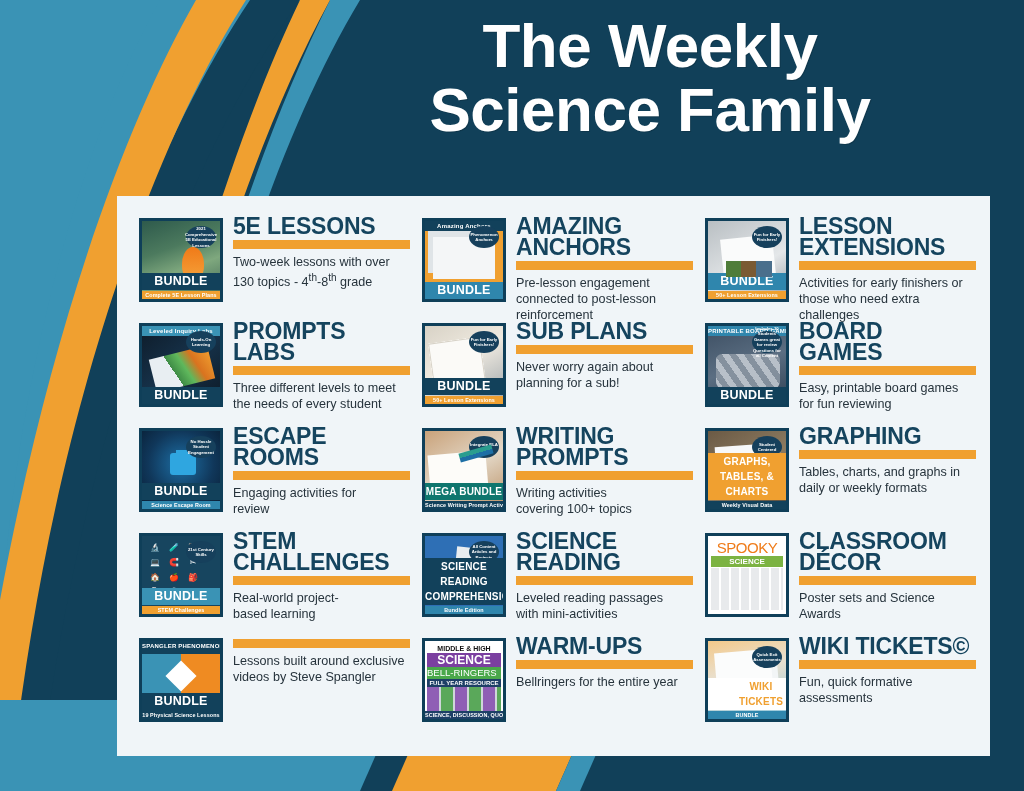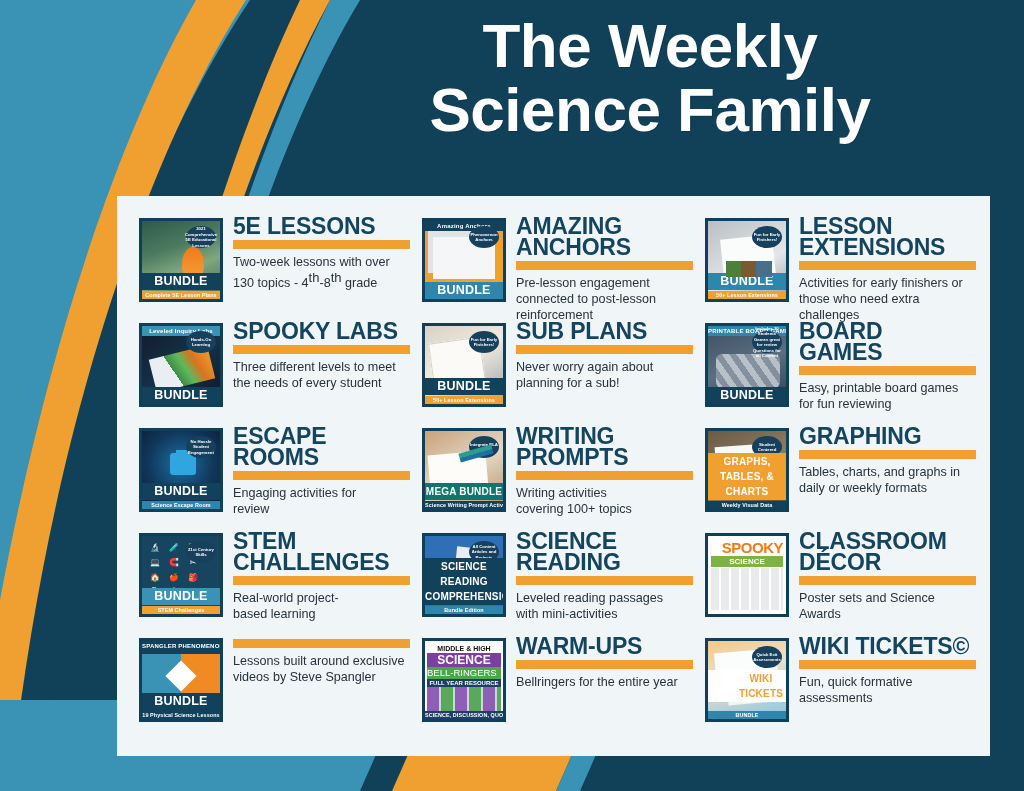--- a/index.html
+++ b/index.html
@@ -131,21 +131,21 @@
     margin-bottom: 5px;
     width: 100%;
     max-width: 215px;
   }
   .item-desc {
     color: #26333c;
     font-size: 12.6px;
     line-height: 16px;
     white-space: pre-line;
   }
-  .item-desc sup { font-size: 13px; vertical-align: super; }
+  .item-desc sup { font-size: 10px; vertical-align: super; }
 
   
   .art-anemone { background: linear-gradient(160deg,#2e5a4c 0%,#4c7a5e 35%,#7fa87e 60%,#3c6352 100%); }
   .art-anemone:after {
     content:""; position:absolute; right:16px; top:26px;
     width:22px; height:34px; border-radius:50% 50% 45% 45%;
     background: linear-gradient(180deg,#f07a18,#f5a23a);
   }
   .art-labs { background: linear-gradient(140deg,#0e1c2a 0%,#16324a 50%,#0d1a26 100%); }
   .art-labs:after {
@@ -226,21 +226,21 @@
     background: repeating-linear-gradient(55deg,#c9cfd6 0 6px,#8d98a4 6px 12px);
     opacity:.85; border-radius:6px;
   }
   .art-graph { background: linear-gradient(150deg,#6b5a45 0%,#8b7a60 50%,#5a4c3a 100%); }
   .art-graph:after {
     content:""; position:absolute; left:8px; top:14px; width:60px; height:42px;
     background:#f7f8f9; transform: rotate(-4deg);
     box-shadow: 6px 6px 0 -1px #eceff1;
   }
   .art-decor { background:#ffffff; }
-  .art-decor .d1 { position:absolute; left:3px; top:4px; right:3px; height:16px; background:#fff; color:#ef7c1a; font-size:15px; font-weight:700; text-align:right; line-height:16px; letter-spacing:-.5px;}
+  .art-decor .d1 { position:absolute; left:3px; top:4px; right:3px; height:16px; background:#fff; color:#ef7c1a; font-size:15px; font-weight:400; text-align:center; line-height:16px; letter-spacing:-.5px;}
   .art-decor .d2 { position:absolute; left:3px; top:20px; right:3px; height:11px; background:#7cb342; color:#fff; font-size:8px; font-weight:800; text-align:center; line-height:11px;}
   .art-decor .d3 { position:absolute; left:3px; top:32px; right:3px; bottom:4px;
       background: repeating-linear-gradient(90deg,#e8eaec 0 8px,#fff 8px 10px),
                   repeating-linear-gradient(180deg,#dfe3e6 0 7px,#fff 7px 9px); }
   .art-wiki { background: linear-gradient(165deg,#f3c98a 0%,#e9e0cf 40%,#8fc6de 100%); }
   .art-wiki:after {
     content:""; position:absolute; left:8px; top:10px; width:56px; height:48px;
     background:#fbfcfc; transform: rotate(-5deg);
     box-shadow: 8px 7px 0 -2px #f2f5f6;
   }
@@ -296,21 +296,21 @@
           <div class="item">
             <div class="thumbwrap">
               <div class="thumb">
                 <div class="tbody art-labs"></div>
                 <div class="ttop" style="background: rgb(58, 147, 181);">Leveled Inquiry Labs</div>
                 <div class="badge">Hands-On Learning</div>
                 <div class="tcap" style="bottom: 0px; background: rgb(18, 65, 91); white-space: pre-line;">BUNDLE</div>
               </div>
             </div>
             <div class="meta">
-              <div class="item-title">SPOOKY LABS</div>
+              <div class="item-title">PROMPTS LABS</div>
               <div class="rule"></div>
               <div class="item-desc">Three different levels to meet
 the needs of every student</div>
             </div>
           </div>
           <div class="item">
             <div class="thumbwrap">
               <div class="thumb">
                 <div class="tbody art-escape"></div>
                 <div class="badge">No Hassle Student Engagement</div>
@@ -542,21 +542,21 @@
               <div class="rule"></div>
               <div class="item-desc">Poster sets and Science Awards</div>
             </div>
           </div>
           <div class="item">
             <div class="thumbwrap">
               <div class="thumb">
                 <div class="tbody art-wiki"></div>
                 <div class="badge">Quick Exit Assessments</div>
                 <div class="tsub" style="background: rgb(47, 134, 173);">BUNDLE</div>
-                <div class="tcap small" style="bottom: 17px; background: rgb(255, 255, 255); color: rgb(240, 160, 48); white-space: pre-line; padding-left: 28px;">WIKI TICKETS</div>
+                <div class="tcap small" style="bottom: 9px; background: rgb(255, 255, 255); color: rgb(240, 160, 48); white-space: pre-line; padding-left: 28px;">WIKI TICKETS</div>
               </div>
             </div>
             <div class="meta">
               <div class="item-title">WIKI  TICKETS©</div>
               <div class="rule"></div>
               <div class="item-desc">Fun, quick formative
 assessments</div>
             </div>
           </div>
         </div>

